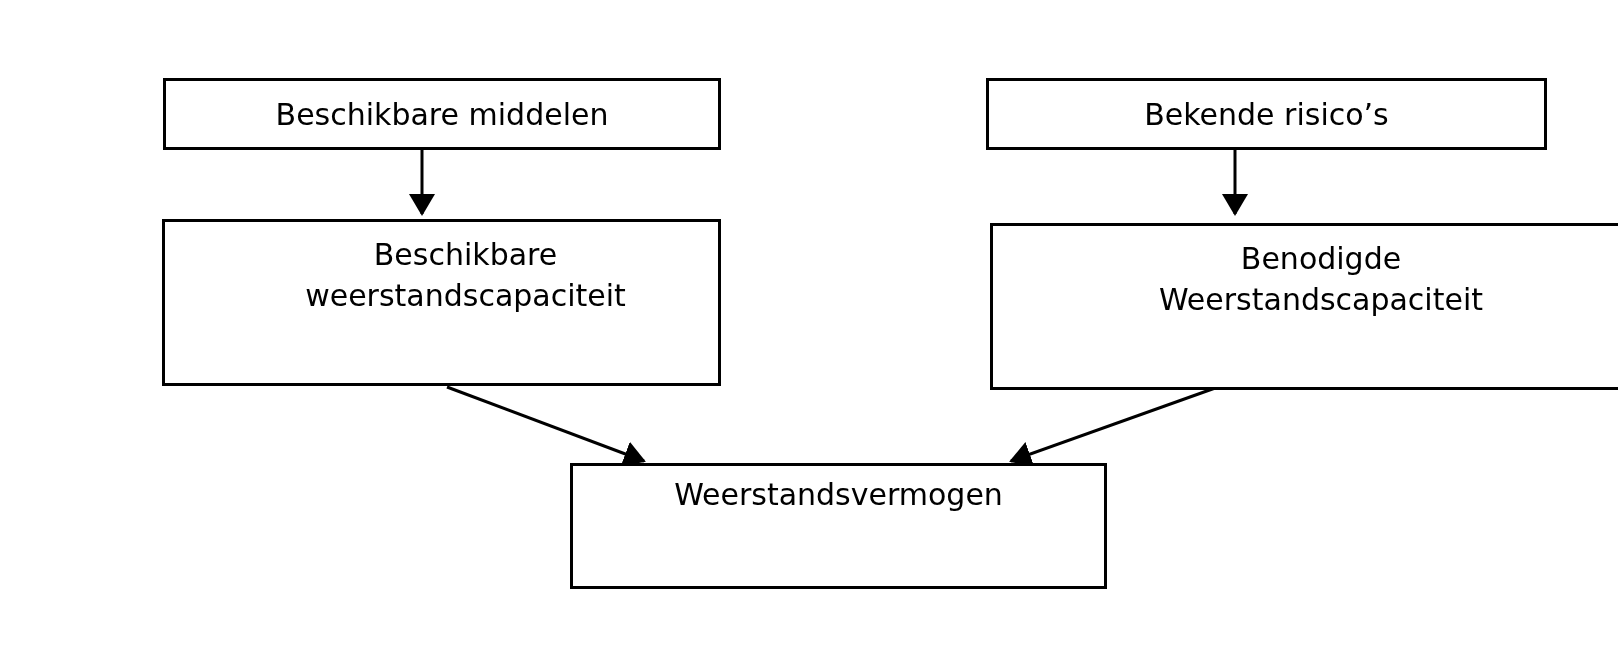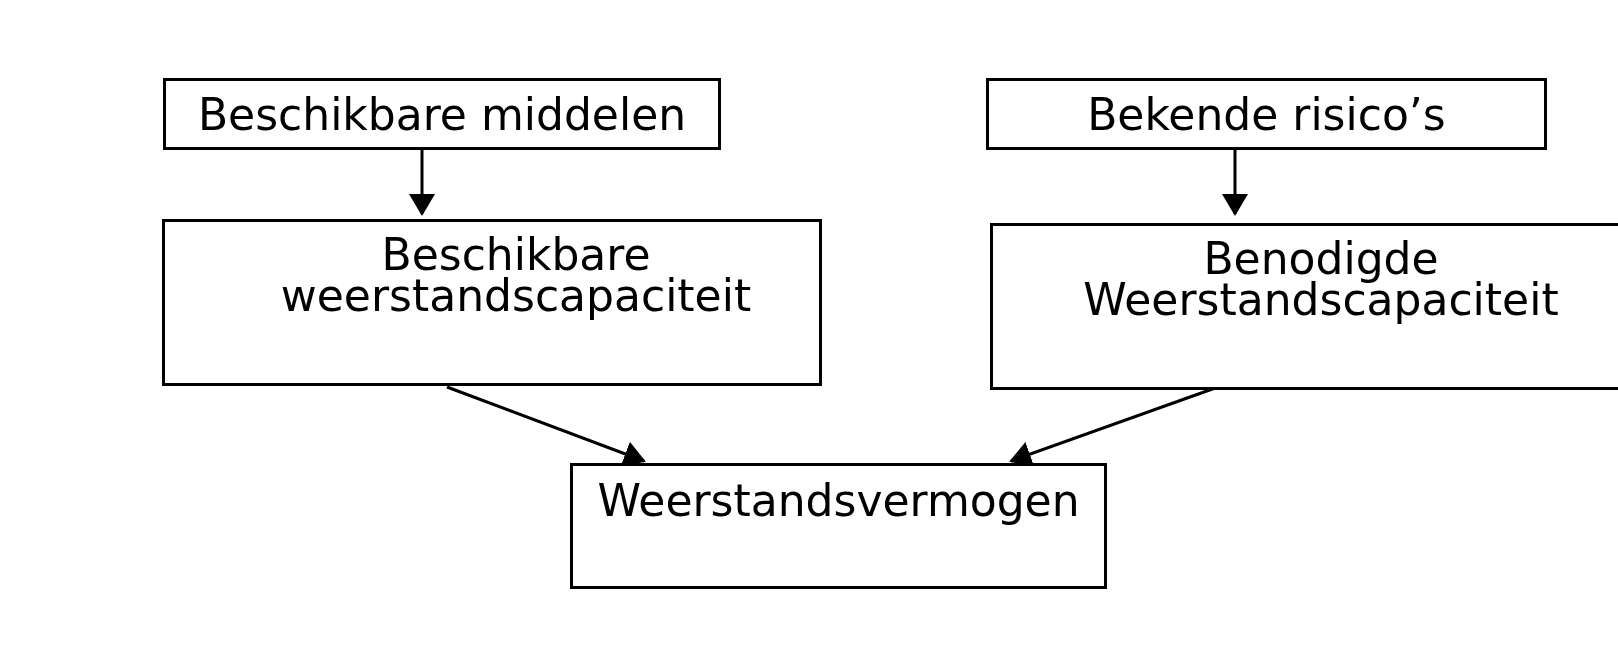--- a/index.html
+++ b/index.html
@@ -15,41 +15,41 @@
     font-family: "DejaVu Sans", "Liberation Sans", sans-serif;
     color: #000000;
     overflow: hidden;
   }
   .node {
     position: absolute;
     box-sizing: border-box;
     border: 3px solid #000000;
     background: #ffffff;
     text-align: center;
-    font-size: 44px;
+    font-size: 30px;
     line-height: 41px;
     white-space: nowrap;
   }
   .node.center-v {
     display: flex;
     align-items: center;
     justify-content: center;
   }
   .node.top-v {
     padding-top: 12px;
   }
   .node .line {
     display: block;
   }
   
   #node-beschikbare-middelen           { left: 163px; top: 78px;  width: 558px; height: 72px; }
   #node-bekende-risicos                { left: 952px; top: 78px;  width: 561px; height: 72px; margin-left: 34px; }
-  #node-beschikbare-weerstandscapaciteit { left: 162px; top: 219px; width: 660px; height: 167px; padding-left: 48px; }
+  #node-beschikbare-weerstandscapaciteit { left: 162px; top: 219px; width: 559px; height: 167px; padding-left: 48px; }
   #node-benodigde-weerstandscapaciteit   { left: 952px; top: 223px; width: 662px; height: 167px; margin-left: 38px; }
-  #node-weerstandsvermogen             { left: 570px; top: 463px; width: 537px; height: 126px; padding-top: 14px; }
+  #node-weerstandsvermogen             { left: 570px; top: 463px; width: 537px; height: 126px; padding-top: 8px; }
   .arrow-layer {
     position: absolute;
     left: 0;
     top: 0;
     width: 1618px;
     height: 648px;
     pointer-events: none;
   }
 </style>
 </head>

